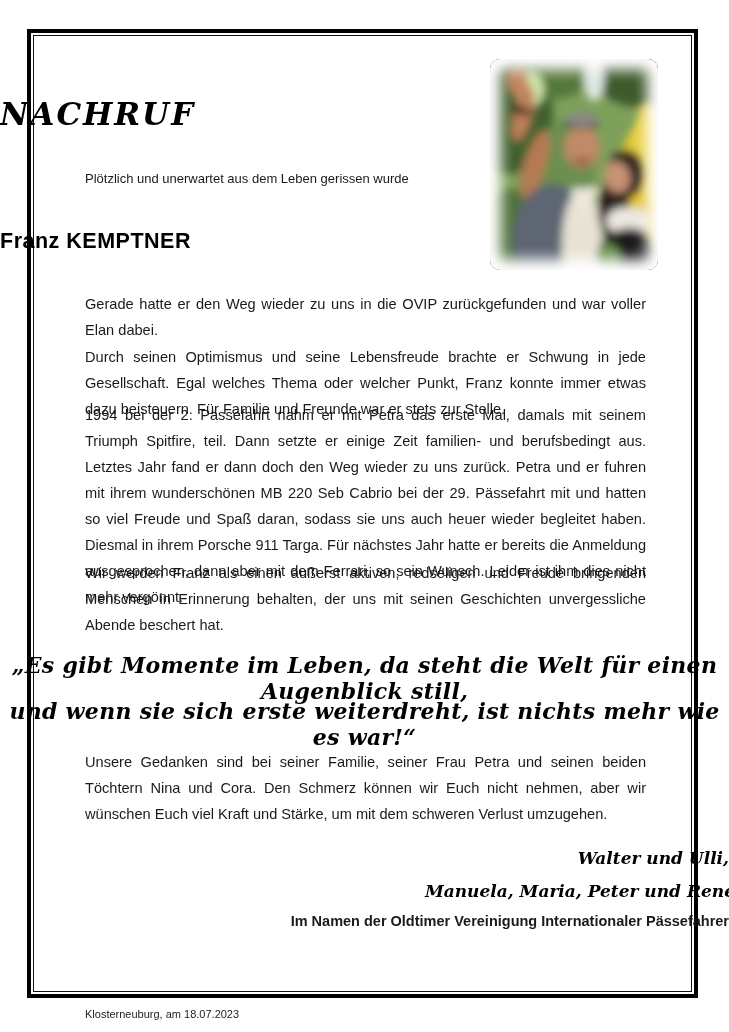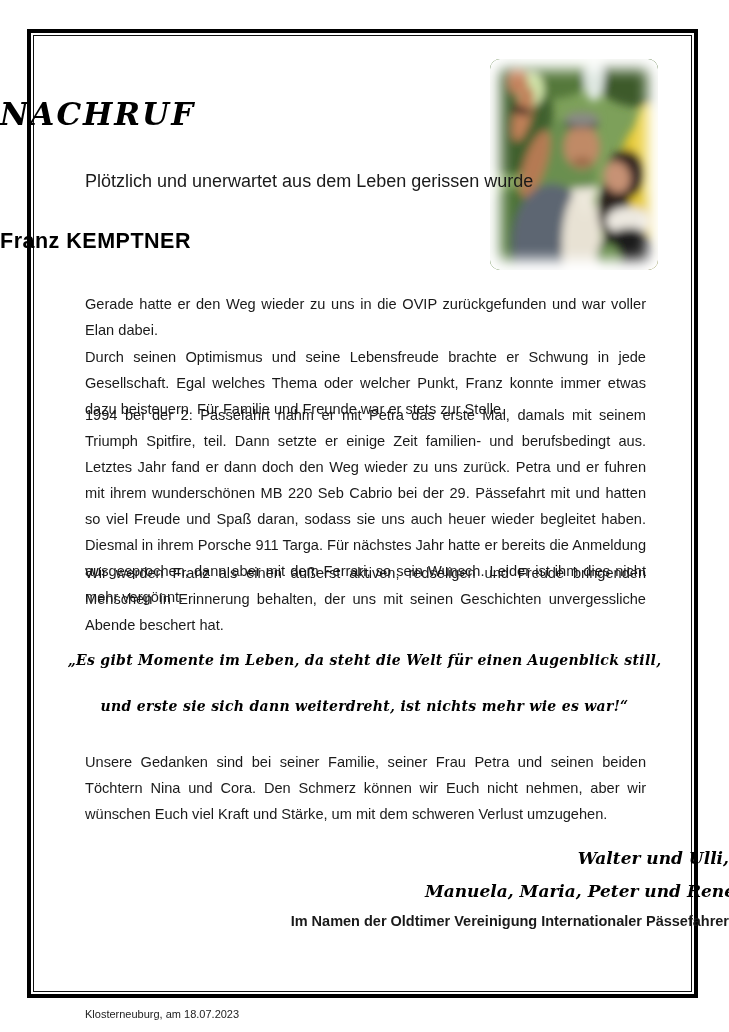--- a/index.html
+++ b/index.html
@@ -35,42 +35,42 @@
     border-radius:10px;
   }
   .photo svg{display:block;border-radius:10px;}
   .photo .vignette{
     position:absolute;inset:0;border-radius:10px;
     box-shadow:inset 0 0 14px 11px #ffffff;
     pointer-events:none;
   }
   .intro{
     position:absolute;left:85px;top:171px;width:470px;
-    font-size:18px;
+    font-size:13px;
   }
   .deceased{
     position:absolute;left:0;top:229px;width:100%;
     font-weight:bold;font-size:21.5px;
     letter-spacing:.5px;color:#000;
   }
   .para{
     position:absolute;left:85px;width:561px;
     font-size:14.6px;line-height:26px;
     text-align:justify;
   }
   .p1{top:291px;}
   .p2{top:344px;}
   .p3{top:402px;}
   .p4{top:560px;}
   .p5{top:749px;}
   .quote{
     position:absolute;left:0;width:100%;text-align:center;
     font-family:"DejaVu Serif", serif;
     font-style:italic;font-weight:bold;
-    font-size:14px;letter-spacing:.3px;color:#000;
+    font-size:22px;letter-spacing:.3px;color:#000;
   }
   .q1{top:652px;}
   .q2{top:698px;}
   .sig{
     position:absolute;left:0;width:100%;text-align:right;
     font-family:"DejaVu Serif", serif;
     font-style:italic;font-weight:bold;
     font-size:17px;color:#000;
   }
   .s1{top:848px;}
@@ -145,21 +145,21 @@
   <div class="intro">Plötzlich und unerwartet aus dem Leben gerissen wurde</div>
 
   <div class="deceased">Franz KEMPTNER</div>
 
   <div class="para p1">Gerade hatte er den Weg wieder zu uns in die OVIP zurückgefunden und war voller Elan dabei.</div>
   <div class="para p2">Durch seinen Optimismus und seine Lebensfreude brachte er Schwung in jede Gesellschaft. Egal welches Thema oder welcher Punkt, Franz konnte immer etwas dazu beisteuern. Für Familie und Freunde war er stets zur Stelle.</div>
   <div class="para p3">1994 bei der 2. Pässefahrt nahm er mit Petra das erste Mal, damals mit seinem Triumph Spitfire, teil. Dann setzte er einige Zeit familien- und berufsbedingt aus. Letztes Jahr fand er dann doch den Weg wieder zu uns zurück. Petra und er fuhren mit ihrem wunderschönen MB 220 Seb Cabrio bei der 29. Pässefahrt mit und hatten so viel Freude und Spaß daran, sodass sie uns auch heuer wieder begleitet haben. Diesmal in ihrem Porsche 911 Targa. Für nächstes Jahr hatte er bereits die Anmeldung ausgesprochen, dann aber mit dem Ferrari, so sein Wunsch. Leider ist ihm dies nicht mehr vergönnt.</div>
   <div class="para p4">Wir werden Franz als einen äußerst aktiven, redseligen und Freude bringenden Menschen in Erinnerung behalten, der uns mit seinen Geschichten unvergessliche Abende beschert hat.</div>
 
   <div class="quote q1">„Es gibt Momente im Leben, da steht die Welt für einen Augenblick still,</div>
-  <div class="quote q2">und erste sie sich dann weiterdreht, ist nichts mehr wie es war!“</div>
+  <div class="quote q2">und wenn sie sich erste weiterdreht, ist nichts mehr wie es war!“</div>
 
   <div class="para p5">Unsere Gedanken sind bei seiner Familie, seiner Frau Petra und seinen beiden Töchtern Nina und Cora. Den Schmerz können wir Euch nicht nehmen, aber wir wünschen Euch viel Kraft und Stärke, um mit dem schweren Verlust umzugehen.</div>
 
   <div class="sig s1">Walter und Ulli,</div>
   <div class="sig s2">Manuela, Maria, Peter und René</div>
   <div class="sig s3">Im Namen der Oldtimer Vereinigung Internationaler Pässefahrer</div>
 
   <div class="footer-date">Klosterneuburg, am 18.07.2023</div>
 
 </div>

